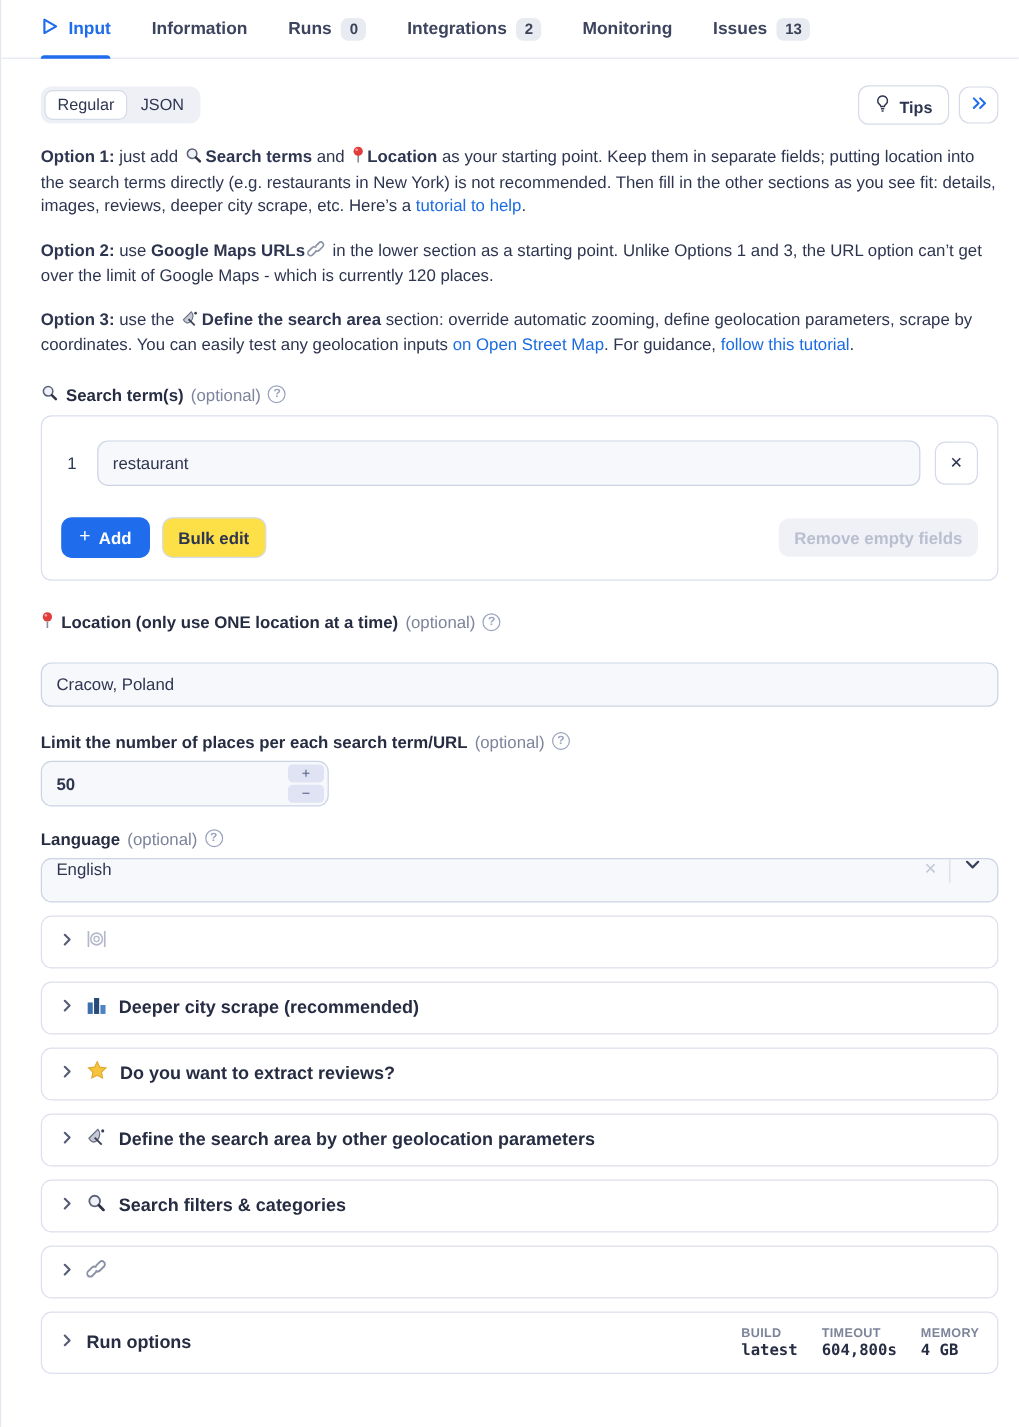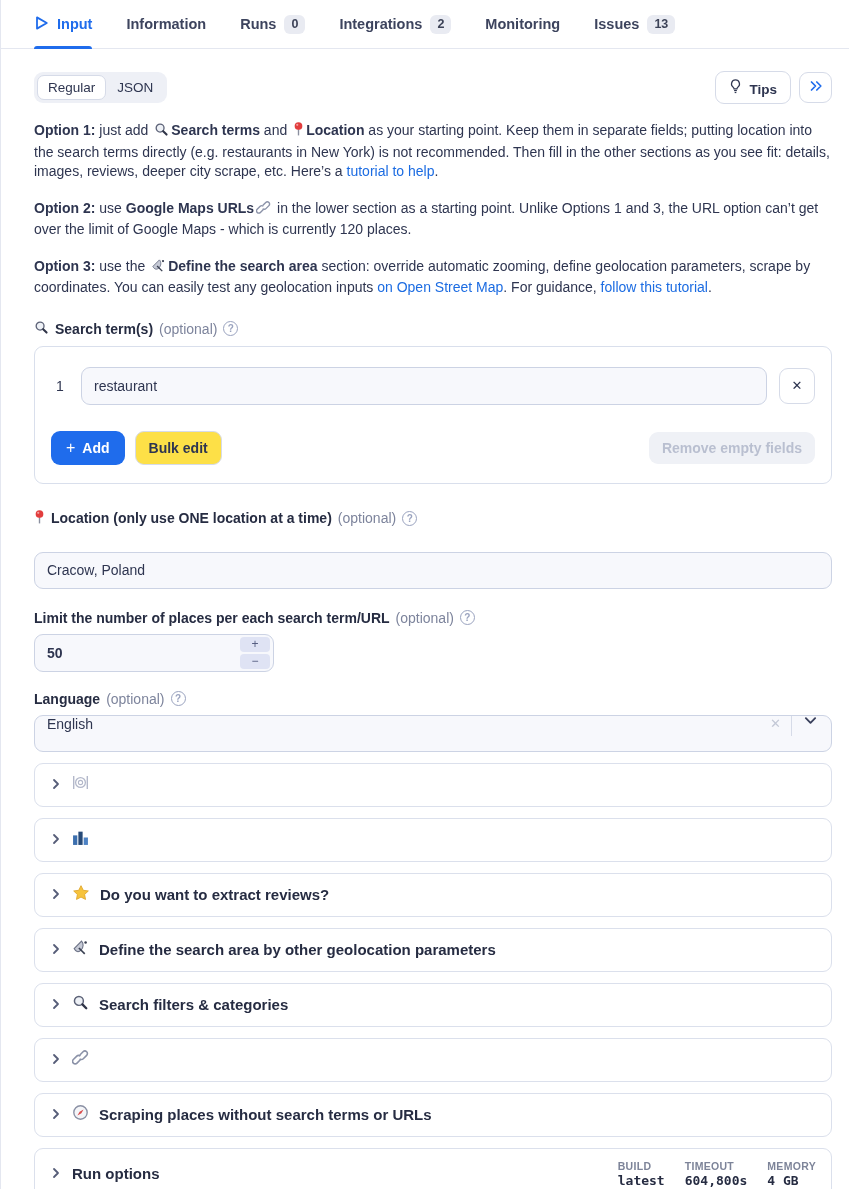--- a/index.html
+++ b/index.html
@@ -304,20 +304,21 @@
 
   <div class="acc">
     <span><svg width="12" height="12" viewBox="0 0 12 12">
           <path d="M4 2l4 4-4 4" fill="none" stroke="#565d78" stroke-width="1.8" stroke-linecap="round" stroke-linejoin="round"></path>
         </svg></span>
     <span><svg width="17" height="17" viewBox="0 0 16 16">
           <rect x="1" y="6" width="4" height="9" fill="#3c6fae"></rect>
           <rect x="6" y="2.5" width="4" height="12.5" fill="#274a78"></rect>
           <rect x="11" y="8" width="4" height="7" fill="#4d82c4"></rect>
         </svg></span>
+    <span class="label">Deeper city scrape (recommended)</span>
   </div>
 
   <div class="acc">
     <span><svg width="12" height="12" viewBox="0 0 12 12">
           <path d="M4 2l4 4-4 4" fill="none" stroke="#565d78" stroke-width="1.8" stroke-linecap="round" stroke-linejoin="round"></path>
         </svg></span>
     <span><svg width="18" height="18" viewBox="0 0 16 16">
           <path d="M8 1.5l2 4.1 4.5.6-3.3 3.1.8 4.4L8 11.6l-4 2.1.8-4.4L1.5 6.2l4.5-.6z" fill="#f6c33c" stroke="#e0a72e" stroke-width="0.8"></path>
         </svg></span>
     <span class="label">Do you want to extract reviews?</span>
@@ -351,30 +352,20 @@
           <path d="M4 2l4 4-4 4" fill="none" stroke="#565d78" stroke-width="1.8" stroke-linecap="round" stroke-linejoin="round"></path>
         </svg></span>
     <span><svg width="17" height="17" viewBox="0 0 16 16">
           <g fill="none" stroke="#8b92a8" stroke-width="1.5">
             <path d="M6.6 9.4 3.2 12.8a2.4 2.4 0 0 1-3.4-3.4l.2-.2 3-3a2.4 2.4 0 0 1 3.4 0" transform="translate(1.5 .5)"></path>
             <path d="M7.9 5.1l3-3a2.4 2.4 0 0 1 3.4 3.4l-3.2 3.2a2.4 2.4 0 0 1-3.4 0" transform="translate(-.5 .5)"></path>
           </g>
         </svg></span>
   </div>
 
-  <div class="acc">
-    <span><svg width="12" height="12" viewBox="0 0 12 12">
-          <path d="M4 2l4 4-4 4" fill="none" stroke="#565d78" stroke-width="1.8" stroke-linecap="round" stroke-linejoin="round"></path>
-        </svg></span>
-    <span><svg width="17" height="17" viewBox="0 0 16 16">
-          <circle cx="8" cy="8" r="6.3" fill="#f4f5f8" stroke="#8a90a4" stroke-width="1.3"></circle>
-          <path d="M10.9 5.1 8.8 8.8 5.1 10.9 7.2 7.2z" fill="#d84a4a"></path>
-        </svg></span>
-    <span class="label">Scraping places without search terms or URLs</span>
-  </div>
 
   
   <div class="acc run">
     <span><svg width="12" height="12" viewBox="0 0 12 12">
           <path d="M4 2l4 4-4 4" fill="none" stroke="#565d78" stroke-width="1.8" stroke-linecap="round" stroke-linejoin="round"></path>
         </svg></span>
     <span class="label">Run options</span>
     <div class="run-metrics">
       <div class="metric">
         <span class="m-label">BUILD</span>

